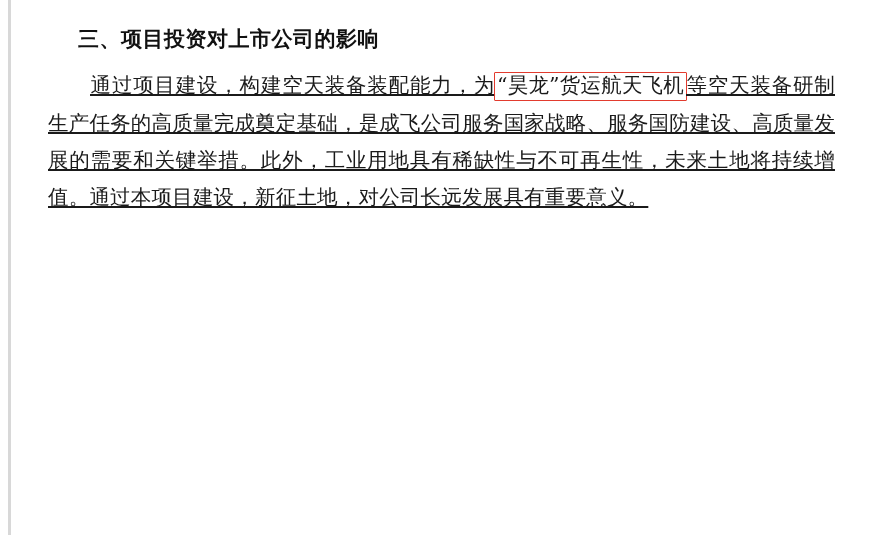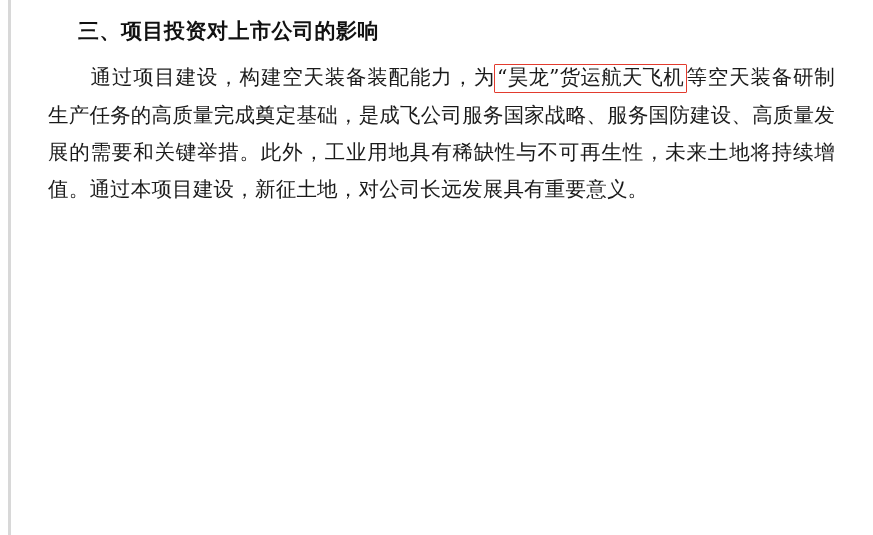--- a/index.html
+++ b/index.html
@@ -13,21 +13,21 @@
     overflow: hidden;
     font-family: "DejaVu Serif", "Liberation Serif", serif;
     color: #1a1a1a;
   }
   .page {
     position: relative;
     width: 873px;
     height: 535px;
     background: #ffffff;
     box-sizing: border-box;
-    padding: 2px 30px 0 40px;
+    padding: 10px 30px 0 40px;
   }
   .left-rule {
     position: absolute;
     left: 8px;
     top: 0;
     width: 3px;
     height: 535px;
     background: #d8d8d8;
   }
   .doc-heading {
@@ -40,20 +40,21 @@
   }
   .para {
     font-size: 20.5px;
     line-height: 1.82;
     text-align: justify;
     text-justify: inter-ideograph;
     margin: 0 0 8px 0;
     padding: 0 8px 0 8px;
     letter-spacing: 0.2px;
     color: #1a1a1a;
+    text-decoration: underline;
   }
   .para .indent {
     display: inline-block;
     width: 2.05em;
   }
   .para-spacer {
     height: 14px;
   }
   .highlight-box {
     display: inline-block;

